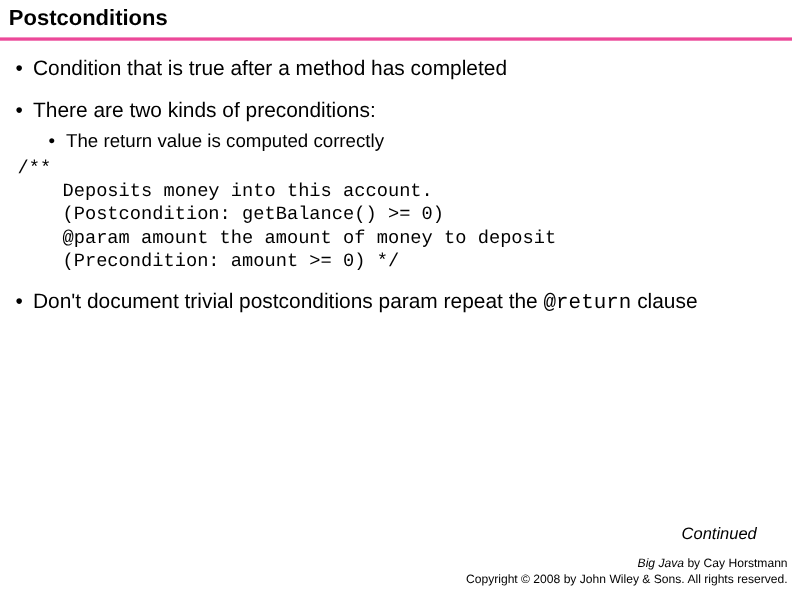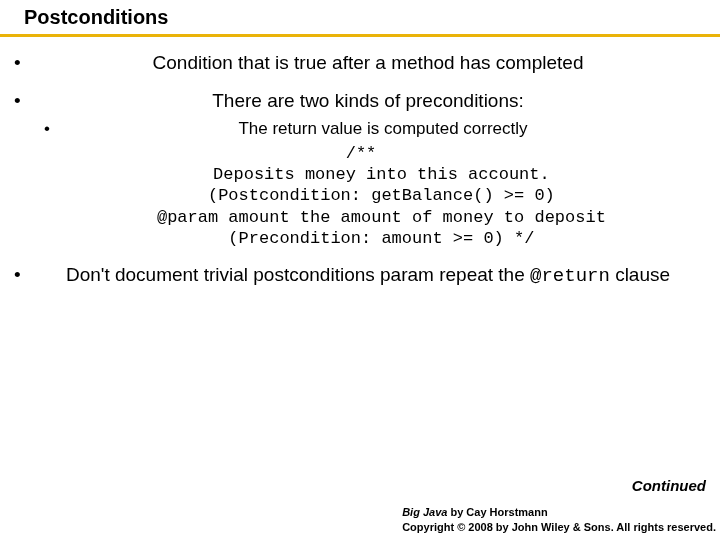--- a/index.html
+++ b/index.html
@@ -6,35 +6,34 @@
   body {
     width: 720px;
     height: 540px;
     background: #ffffff;
     font-family: Arial, Helvetica, sans-serif;
     color: #000;
     position: relative;
     overflow: hidden;
   }
   .title-bar {
-    padding: 6px 8px 5px 24px;
-    border-bottom: 3px solid #eab308;
+    padding: 6px 8px 5px 8px;
+    border-bottom: 3px solid #ec4899;
   }
   .title {
     font-size: 20px;
     font-weight: bold;
   }
   .content {
     padding: 14px 14px 0 14px;
   }
   .top-bullets {
     list-style: none;
     font-size: 19px;
     line-height: 1.28;
-    text-align: center;
   }
   .top-bullets > li {
     position: relative;
     padding-left: 16px;
     margin-bottom: 14px;
   }
   .top-bullets > li::before {
     content: "•";
     position: absolute;
     left: 0;
@@ -63,33 +62,33 @@
     line-height: 1.25;
     margin-left: -14px;
     margin-top: 2px;
   }
   .inline-code {
     font-family: "Courier New", Courier, monospace;
     margin-top: 29px;
   }
   .continued {
     position: absolute;
-    right: 14px;
+    right: 32px;
     bottom: 46px;
-    font-weight: bold;
+    font-weight: normal;
     font-style: italic;
     font-size: 15px;
   }
   .footer {
     position: absolute;
     right: 4px;
     bottom: 6px;
+    text-align: right;
     font-size: 11px;
     line-height: 1.3;
-    font-weight: bold;
   }
   .footer .book {
     font-style: italic;
   }
 </style>
 </head>
 <body>
 
 <div class="title-bar">
   <div class="title">Postconditions</div>

